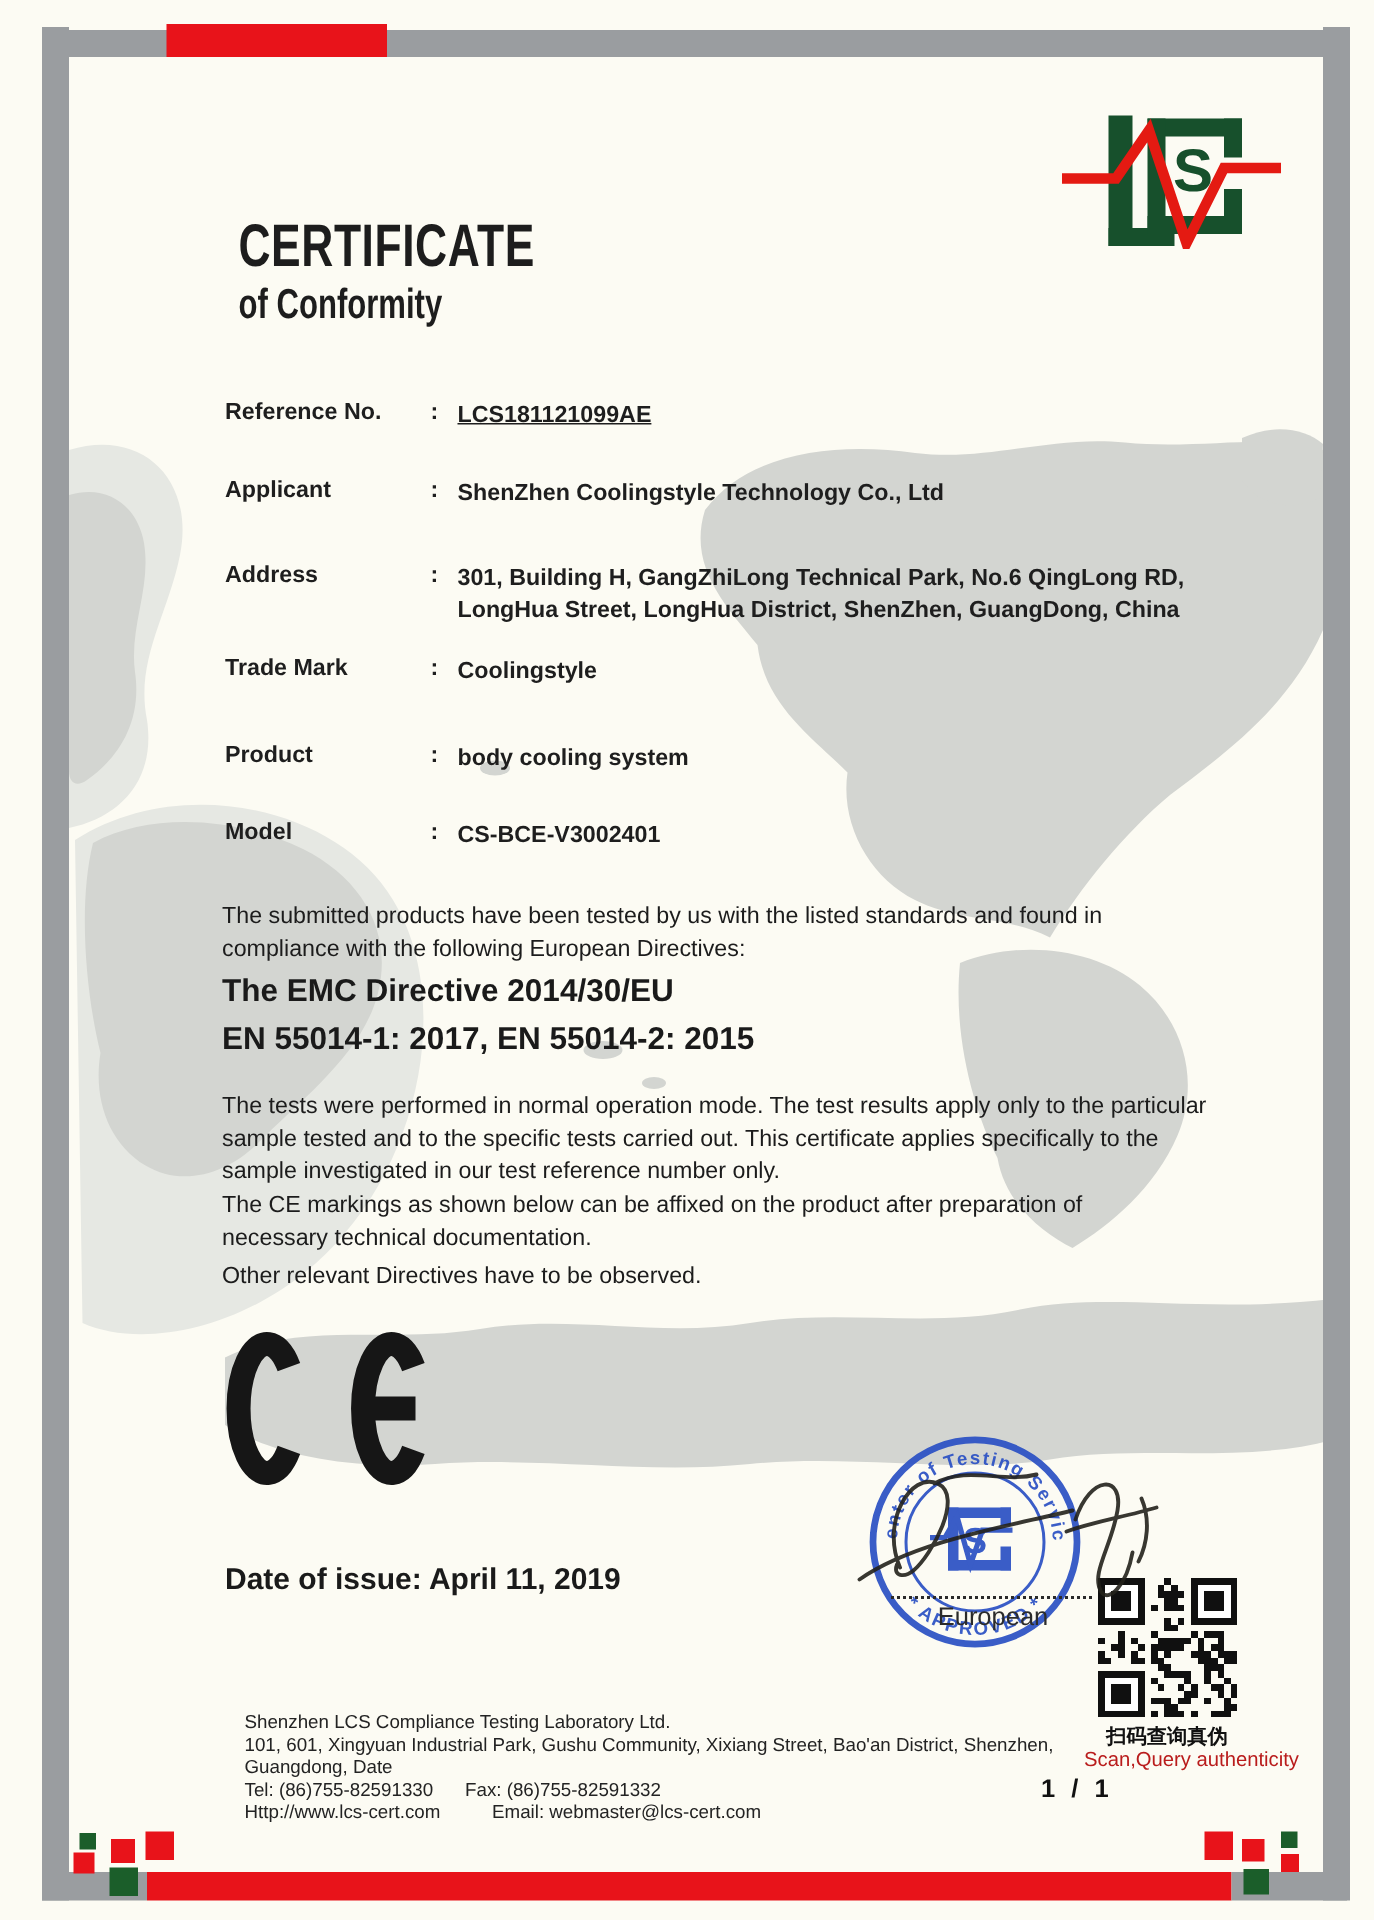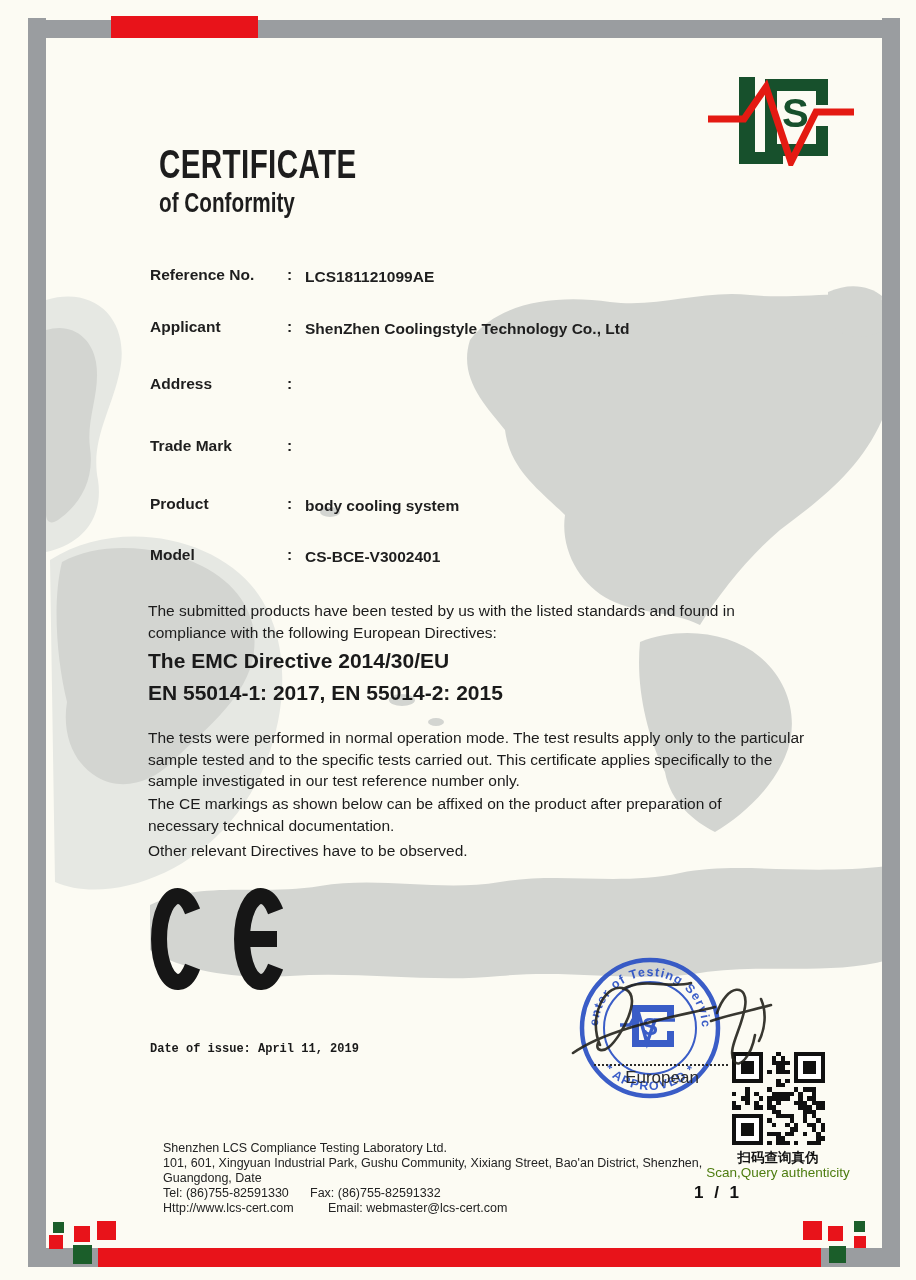--- a/index.html
+++ b/index.html
@@ -10,24 +10,24 @@
   .bar{background:#9a9da0;}
   .red{background:#e8131a;}
   .green{background:#1b5e2a;}
   .title1{font-size:40px;font-weight:bold;color:#1d1d1d;transform:scaleX(.74);transform-origin:left top;letter-spacing:.5px;white-space:nowrap;}
   .title2{font-size:28px;font-weight:bold;color:#1d1d1d;transform:scaleX(.74);transform-origin:left top;white-space:nowrap;}
   .flabel{font-size:15.5px;font-weight:bold;color:#1e1e1e;white-space:nowrap;}
   .fcolon{font-size:15.5px;font-weight:bold;color:#1e1e1e;}
   .fvalue{font-size:15.5px;font-weight:bold;color:#1e1e1e;line-height:21px;}
   .para{font-size:15.5px;color:#1c1c1c;line-height:21.5px;}
   .parab{font-size:21px;font-weight:bold;color:#1a1a1a;line-height:21px;white-space:nowrap;}
-  .dateline{font-size:12px;font-weight:bold;color:#1a1a1a;white-space:nowrap;font-family:Liberation Mono, monospace;}
+  .dateline{font-size:20px;font-weight:bold;color:#1a1a1a;white-space:nowrap;}
   .footer-line{font-size:12.5px;color:#232323;white-space:nowrap;text-align:center;}
   .qr-cap-zh{font-size:13.5px;font-weight:bold;color:#111;text-align:center;}
-  .qr-cap-en{font-size:13.5px;color:#4d7c0f;text-align:center;white-space:nowrap;}
+  .qr-cap-en{font-size:13.5px;color:#b91c1c;text-align:right;white-space:nowrap;}
   .pagenum{font-size:17px;font-weight:bold;color:#111;letter-spacing:3px;white-space:nowrap;}
   .manager{font-size:17px;color:#2b2b2b;text-align:center;}
   .dotline{border-top:2.5px dotted #2a2a2a;}
   svg{display:block;}
 </style>
 </head>
 <body>
 
 <div class="page">
 
@@ -80,31 +80,33 @@
     </g>
     <text x="76" y="53" font-size="40" font-weight="bold" fill="#17502c" font-family="Liberation Sans, sans-serif">S</text>
     <polyline points="2,45 38,45 60,13 85,88 110,38 148,38" fill="none" stroke="#e41a12" stroke-width="7"></polyline>
   </svg>
 
   <div class="abs title1 z2" style="left:159px;top:142px;">CERTIFICATE</div>
   <div class="abs title2 z2" style="left:159px;top:187px;">of Conformity</div>
 
   <div class="abs flabel z2" style="left:150px;top:266px;">Reference No.</div>
   <div class="abs fcolon z2" style="left:287px;top:266px;">:</div>
-  <div class="abs fvalue z2" style="left:305px;top:266px;width:500px;">LCS181121099AE</div>
+  <div class="abs fvalue z2" style="left:305px;top:266px;width:500px;text-decoration:underline;">LCS181121099AE</div>
 
   <div class="abs flabel z2" style="left:150px;top:318px;">Applicant</div>
   <div class="abs fcolon z2" style="left:287px;top:318px;">:</div>
   <div class="abs fvalue z2" style="left:305px;top:318px;width:500px;">ShenZhen Coolingstyle Technology Co., Ltd</div>
 
   <div class="abs flabel z2" style="left:150px;top:375px;">Address</div>
   <div class="abs fcolon z2" style="left:287px;top:375px;">:</div>
+  <div class="abs fvalue z2" style="left:305px;top:375px;width:500px;">301, Building H, GangZhiLong Technical Park, No.6 QingLong RD, LongHua Street, LongHua District, ShenZhen, GuangDong, China</div>
 
   <div class="abs flabel z2" style="left:150px;top:437px;">Trade Mark</div>
   <div class="abs fcolon z2" style="left:287px;top:437px;">:</div>
+  <div class="abs fvalue z2" style="left:305px;top:437px;width:500px;">Coolingstyle</div>
 
   <div class="abs flabel z2" style="left:150px;top:495px;">Product</div>
   <div class="abs fcolon z2" style="left:287px;top:495px;">:</div>
   <div class="abs fvalue z2" style="left:305px;top:495px;width:500px;">body cooling system</div>
 
   <div class="abs flabel z2" style="left:150px;top:546px;">Model</div>
   <div class="abs fcolon z2" style="left:287px;top:546px;">:</div>
   <div class="abs fvalue z2" style="left:305px;top:546px;width:500px;">CS-BCE-V3002401</div>
 
   <div class="abs para z2" style="left:148px;top:600px;width:660px;">The submitted products have been tested by us with the listed standards and found in compliance with the following European Directives:</div>

